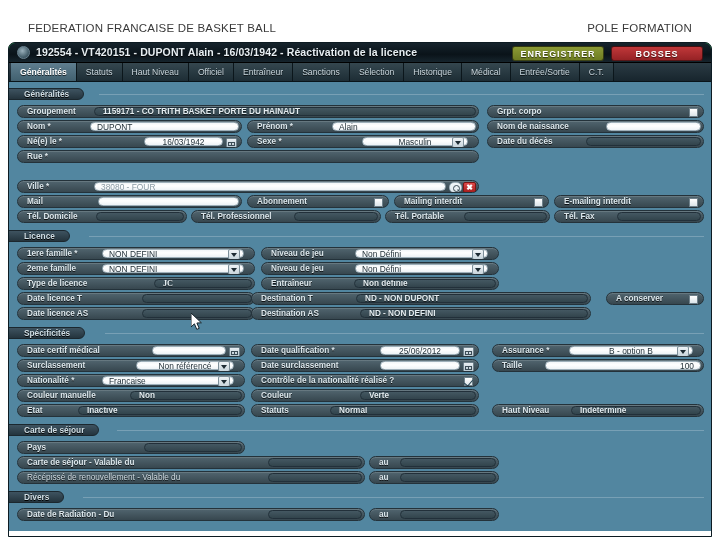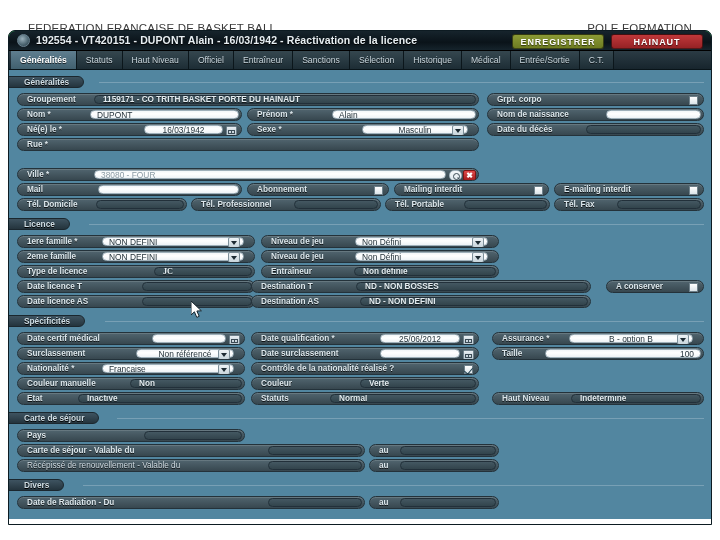--- a/index.html
+++ b/index.html
@@ -23,21 +23,21 @@
     white-space: nowrap;
   }
   .slide-header .right {
     position: absolute; right: 28px; top: 22px;
     font-size: 11.5px; color: #3a3a3a; letter-spacing: .2px;
     white-space: nowrap;
   }
 
   
   .app {
-    position: absolute; left: 8px; top: 30px;
+    position: absolute; left: 8px; top: 42px;
     width: 704px; height: 495px;
     background: #15803d;
     border: 1px solid #0d1b22;
     border-radius: 7px 7px 0 0;
     overflow: hidden;
   }
 
   
   .titlebar {
     position: relative;
@@ -287,21 +287,21 @@
   <div class="left">FEDERATION FRANCAISE DE BASKET BALL</div>
   <div class="right">POLE FORMATION</div>
 </div>
 
 <div class="app">
 
   <div class="titlebar">
     <div class="tb-logo"></div>
     <div class="tb-title">192554 - VT420151 - DUPONT Alain - 16/03/1942 - Réactivation de la licence</div>
     <div class="tb-btn tb-save">ENREGISTRER</div>
-    <div class="tb-btn tb-cancel">HAINAUT</div>
+    <div class="tb-btn tb-cancel">BOSSES</div>
   </div>
 
   <div class="tabs">
     <div class="tab active">Généralités</div>
     <div class="tab">Statuts</div>
     <div class="tab">Haut Niveau</div>
     <div class="tab">Officiel</div>
     <div class="tab">Entraîneur</div>
     <div class="tab">Sanctions</div>
     <div class="tab">Sélection</div>
@@ -433,21 +433,21 @@
       <div class="lab">Entraîneur</div>
       <div class="slot" style="left:92px; right:2px;">Non définie</div>
     </div>
 
     <div class="ctl" style="left:8px; top:210px; width:238px;">
       <div class="lab">Date licence T</div>
       <div class="slot" style="left:124px; right:2px;"></div>
     </div>
     <div class="ctl" style="left:242px; top:210px; width:340px;">
       <div class="lab">Destination T</div>
-      <div class="slot" style="left:104px; right:2px;">ND - NON BOSSES</div>
+      <div class="slot" style="left:104px; right:2px;">ND - NON DUPONT</div>
     </div>
     <div class="ctl" style="left:597px; top:210px; width:98px;">
       <div class="lab">A conserver</div>
       <div class="cbx" style="right:5px;"></div>
     </div>
 
     <div class="ctl" style="left:8px; top:225px; width:238px;">
       <div class="lab">Date licence AS</div>
       <div class="slot" style="left:124px; right:2px;"></div>
     </div>

